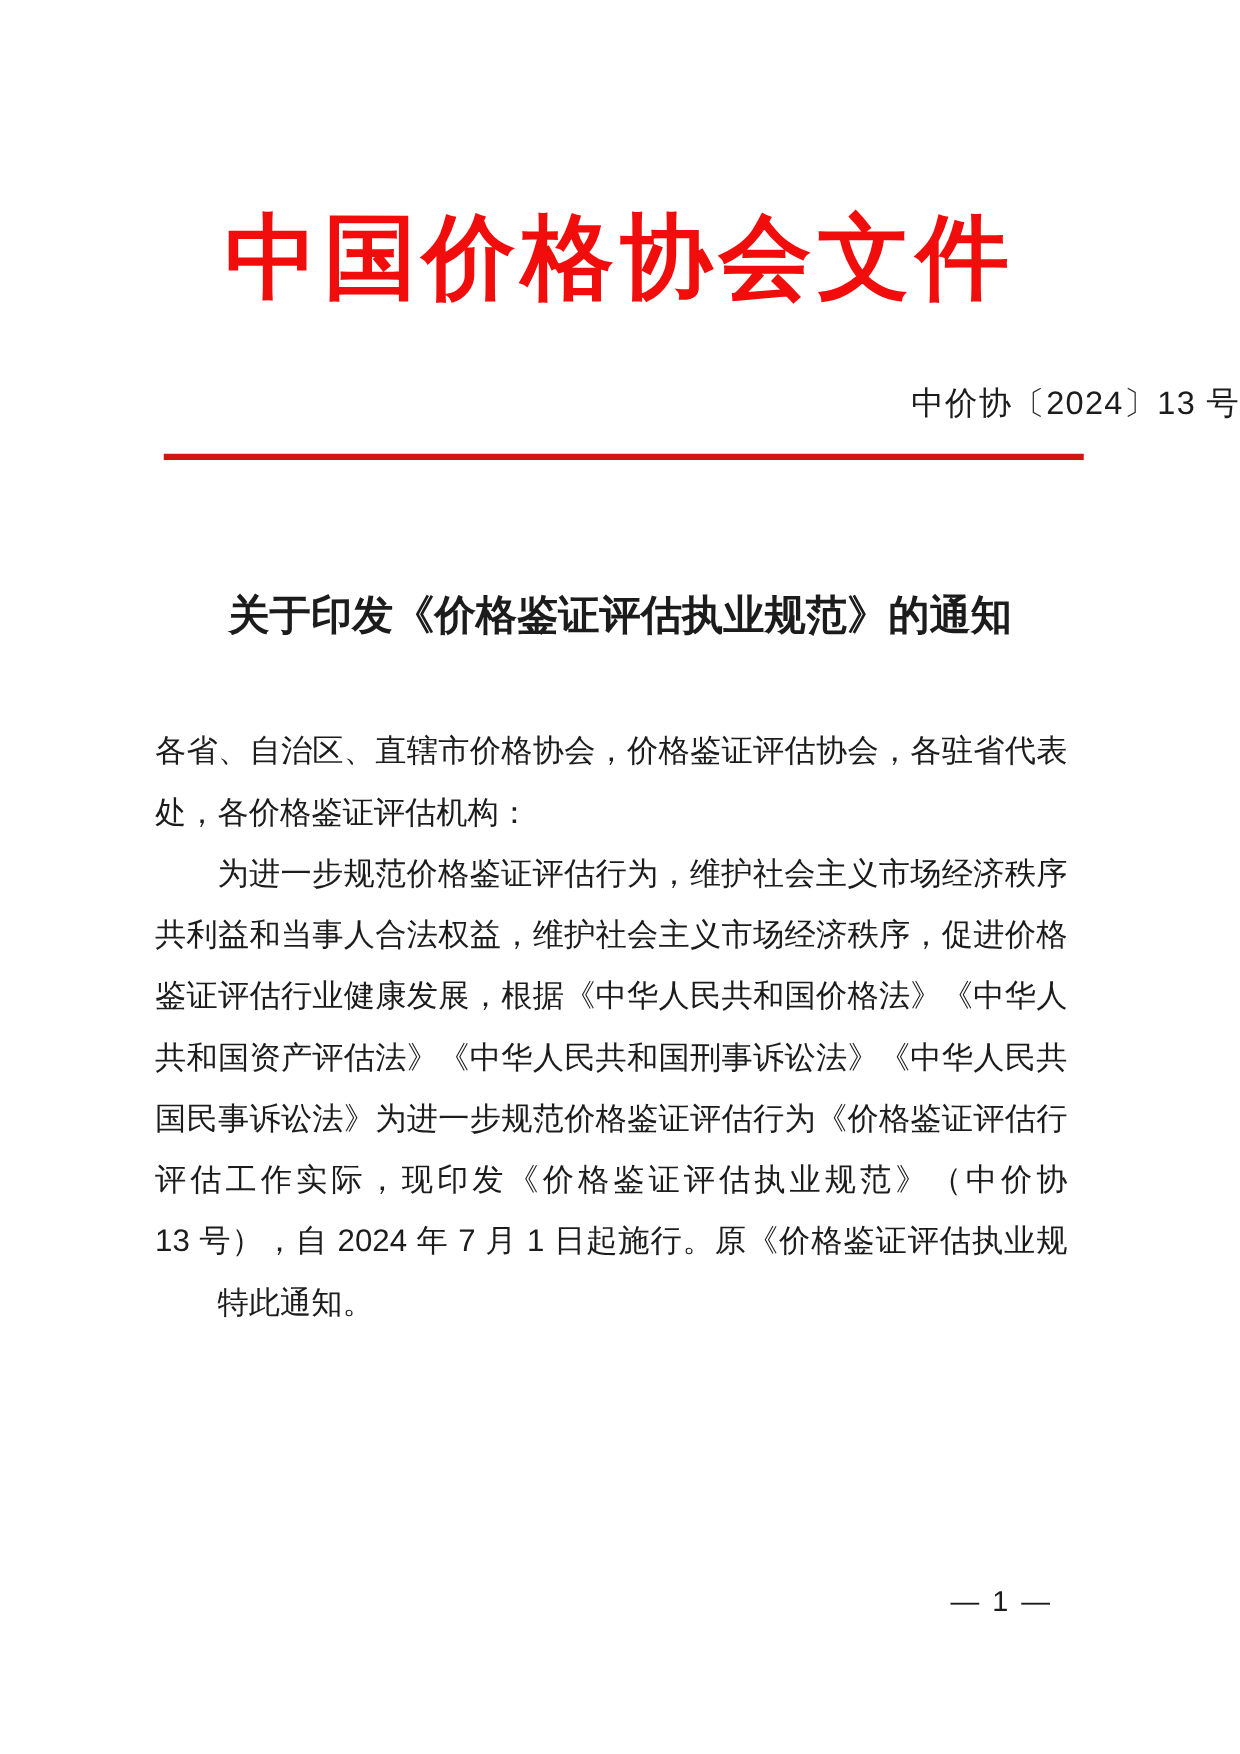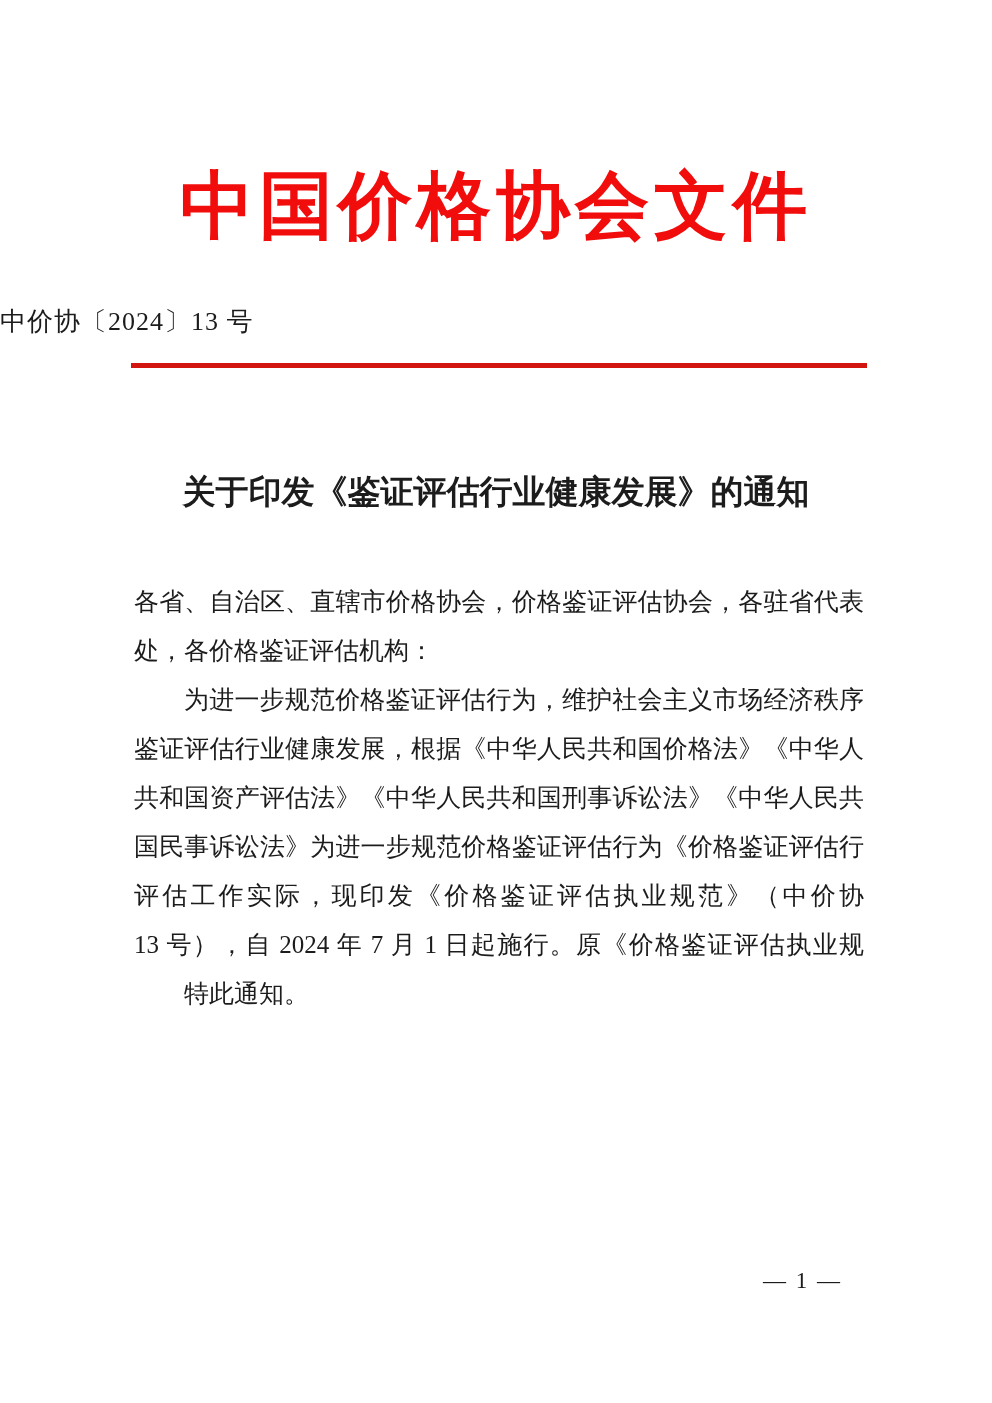--- a/index.html
+++ b/index.html
@@ -5,21 +5,21 @@
   html, body {
     margin: 0;
     padding: 0;
     background: #ffffff;
   }
   .page {
     position: relative;
     width: 992px;
     height: 1403px;
     background: var(--page-bg, #ffffff);
-    font-family: Liberation Serif, serif;
+    font-family: Liberation Sans, sans-serif;
     color: var(--text, #1c1c1c);
     overflow: hidden;
   }
   .header-title {
     position: absolute;
     top: 158px;
     left: 0;
     width: 100%;
     text-align: center;
     font-size: 74px;
@@ -27,21 +27,21 @@
     font-weight: bold;
     color: var(--header-red, #f20d0d);
     letter-spacing: 5px;
     white-space: nowrap;
   }
   .doc-number {
     position: absolute;
     top: 304px;
     left: 0;
     width: 100%;
-    text-align: left;
+    text-align: right;
     font-size: 26px;
     line-height: 36px;
     letter-spacing: 1px;
   }
   .red-rule {
     position: absolute;
     top: 363px;
     left: 131px;
     width: 736px;
     height: 5px;
@@ -56,21 +56,21 @@
     text-align: center;
     font-size: 33px;
     line-height: 44px;
     font-weight: bold;
     letter-spacing: 0px;
     white-space: nowrap;
   }
   .body-text {
     position: absolute;
     top: 577px;
-    left: 134px;
+    left: 124px;
     width: 730px;
     font-size: 25px;
     line-height: 49px;
   }
   .body-line {
     text-align: justify;
     text-align-last: left;
     height: 49px;
     overflow: hidden;
     white-space: nowrap;
@@ -96,27 +96,28 @@
 <body>
 
 <div class="page">
 
   <div class="header-title">中国价格协会文件</div>
 
   <div class="doc-number">中价协〔2024〕13 号</div>
 
   <div class="red-rule"></div>
 
-  <h1 class="notice-title">关于印发《鉴证评估行业健康发展》的通知</h1>
+  <h1 class="notice-title">关于印发《价格鉴证评估执业规范》的通知</h1>
 
   <div class="body-text">
 
   <div class="body-line fill">各省、自治区、直辖市价格协会，价格鉴证评估协会，各驻省代表</div>
       <div class="body-line">处，各价格鉴证评估机构：</div>
       <div class="body-line indent fill">为进一步规范价格鉴证评估行为，维护社会主义市场经济秩序</div>
+      <div class="body-line fill">共利益和当事人合法权益，维护社会主义市场经济秩序，促进价格</div>
       <div class="body-line fill">鉴证评估行业健康发展，根据《中华人民共和国价格法》《中华人民</div>
       <div class="body-line fill">共和国资产评估法》《中华人民共和国刑事诉讼法》《中华人民共和</div>
       <div class="body-line fill">国民事诉讼法》为进一步规范价格鉴证评估行为《价格鉴证评估行</div>
       <div class="body-line fill">评估工作实际，现印发《价格鉴证评估执业规范》（中价协〔2024〕</div>
       <div class="body-line fill">13 号），自 2024 年 7 月 1 日起施行。原《价格鉴证评估执业规范》</div>
       <div class="body-line indent">特此通知。</div>
     </div>
 
   <div class="page-number">— 1 —</div>
 

